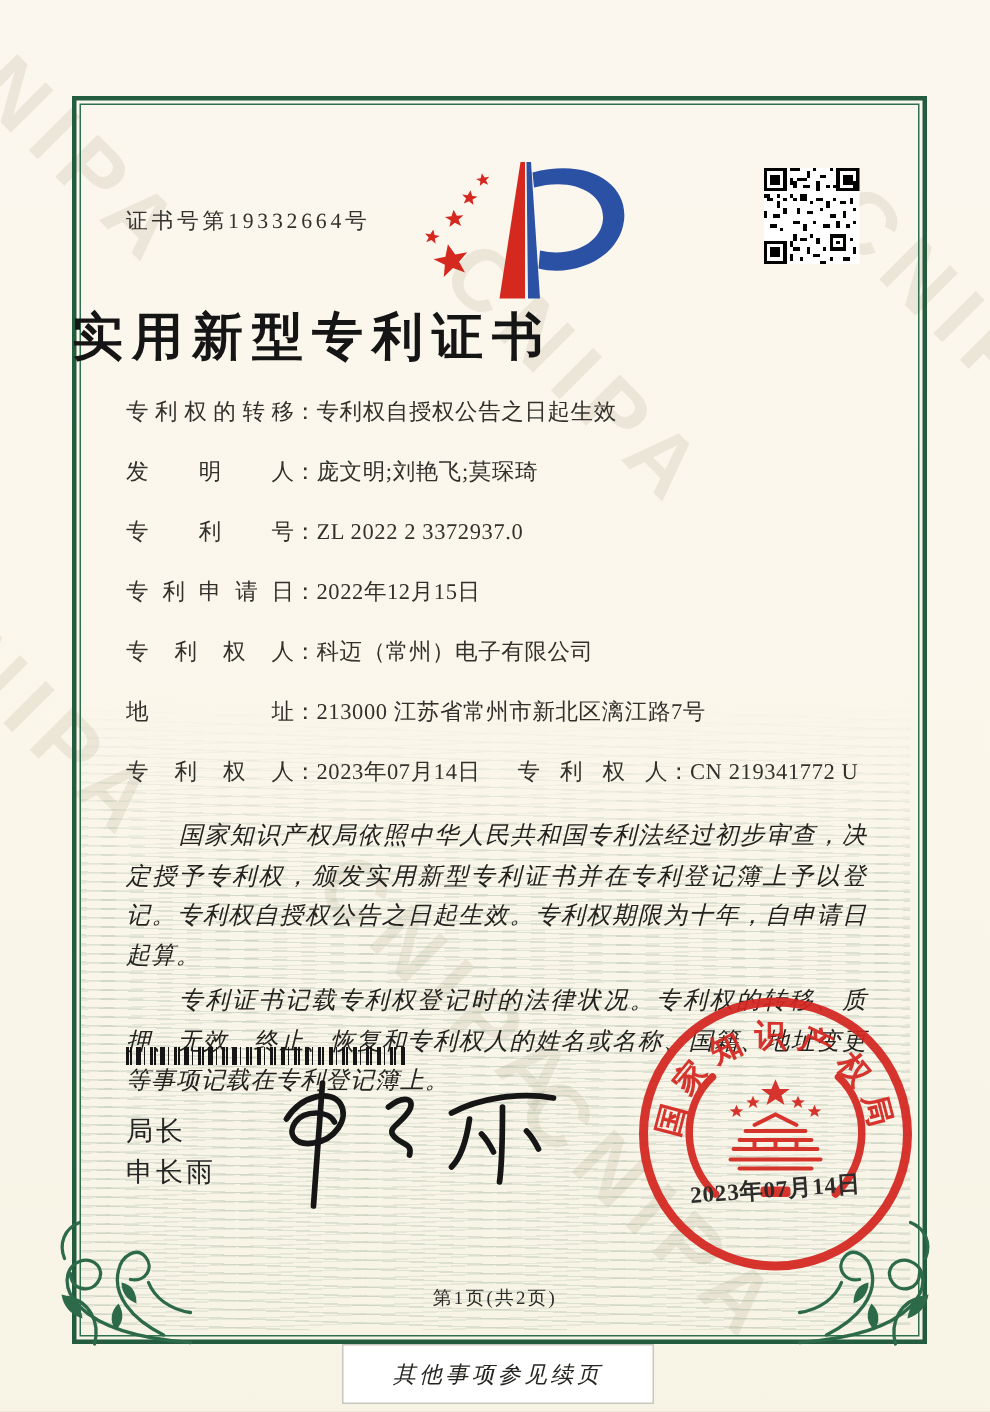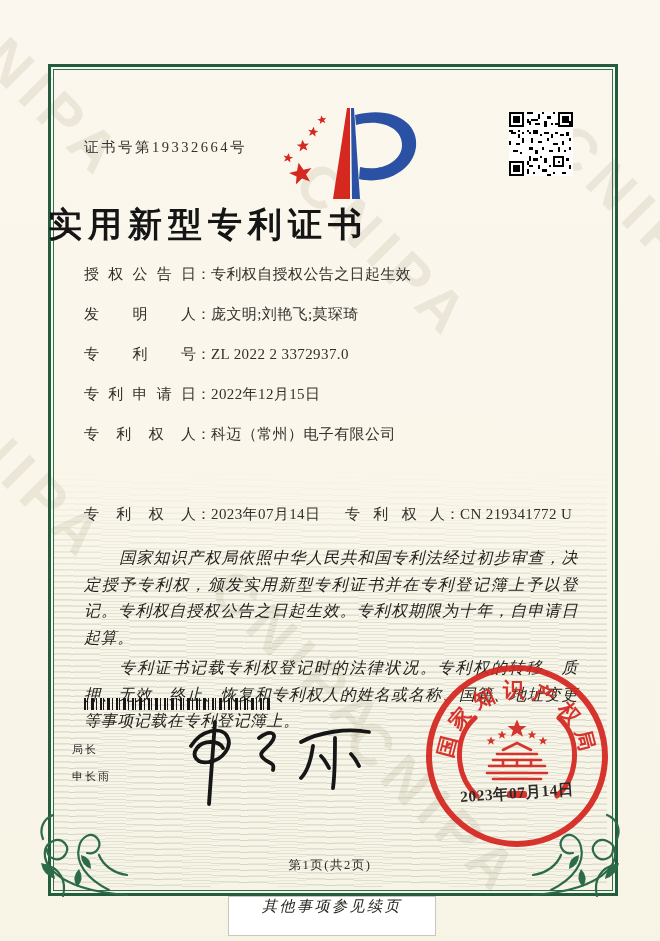--- a/index.html
+++ b/index.html
@@ -51,35 +51,35 @@
     font-size:16px;line-height:26.5px;text-align:justify;color:#23221e;font-style:italic;
   }
   .paras p{margin:0 0 4px;text-indent:2.2em;letter-spacing:.6px;}
   
   .barcode{
     position:absolute;left:84px;top:698px;width:186px;height:12px;
     background:repeating-linear-gradient(90deg,
       #161616 0 2px,transparent 2px 3px,#161616 3px 4px,transparent 4px 7px,
       #161616 7px 10px,transparent 10px 12px,#161616 12px 13px,transparent 13px 16px);
   }
-  .official{position:absolute;left:72px;font-family:Liberation Sans, sans-serif;
-    font-size:11px;color:#242424;letter-spacing:2px;}
+  .official{position:absolute;left:84px;font-family:Liberation Sans, sans-serif;
+    font-size:18px;color:#242424;letter-spacing:2px;}
   .sig{position:absolute;left:163px;top:716px;width:228px;height:96px;}
   
   .seal{position:absolute;left:423px;top:662px;width:188px;height:188px;opacity:.93;}
   .seal-date{
     position:absolute;left:0;top:121px;width:188px;text-align:center;
     font-size:15.5px;font-weight:600;letter-spacing:.5px;color:#1e1d1c;transform:rotate(-4deg);
   }
   
   .pagenum{position:absolute;left:48px;top:857px;width:564px;text-align:center;
     font-size:12.5px;letter-spacing:1.5px;color:#2b2a26;}
   .cont-note{
     position:absolute;left:228px;top:896px;width:206px;height:38px;background:#ffffff;
-    border:1px solid #c9c6bd;display:flex;justify-content:center;
+    border:1px solid #c9c6bd;display:flex;align-items:center;justify-content:center;
     font-size:15px;font-style:italic;letter-spacing:2.5px;color:#26251f;
   }
 </style>
 </head>
 <body>
 
 <div class="page">
 
   <span class="wm" style="left:-18px;top:-12px">CNIPA</span>
   <span class="wm" style="left:330px;top:148px">CNIPA</span>
@@ -158,33 +158,36 @@
                M9,24h2v1h-2z M13,24h1v2h-1z M15,26h2v1h-2z M18,24h1v1h-1z M11,27h1v1h-1z M17,28h2v1h-2z M20,27h1v1h-1z
                M26,21h1v1h-1z M27,24h1v2h-1z M24,27h2v1h-2z
                M8,0h1v1h-1z M8,3h1v2h-1z M0,8h2v1h-2z M4,8h1v1h-1z M8,8h1v1h-1z M20,0h1v1h-1z M8,22h1v2h-1z M8,26h1v2h-1z
                M21,5h1v1h-1z M24,6h2v1h-2z M27,4h1v2h-1z"></path>
     </g>
   </svg>
 
   <div class="title">实用新型专利证书</div>
 
   <div class="field-row" style="top:265px">
-    <span class="f-label">授权公告日</span><span class="f-colon">：</span><span class="f-value">专利权自授权公告之日起生效</span>
+    <span class="f-label">专利权的转移</span><span class="f-colon">：</span><span class="f-value">专利权自授权公告之日起生效</span>
   </div>
   <div class="field-row" style="top:305px">
     <span class="f-label">发明人</span><span class="f-colon">：</span><span class="f-value">庞文明;刘艳飞;莫琛琦</span>
   </div>
   <div class="field-row" style="top:345px">
     <span class="f-label">专利号</span><span class="f-colon">：</span><span class="f-value">ZL 2022 2 3372937.0</span>
   </div>
   <div class="field-row" style="top:385px">
     <span class="f-label">专利申请日</span><span class="f-colon">：</span><span class="f-value">2022年12月15日</span>
   </div>
   <div class="field-row" style="top:425px">
     <span class="f-label">专利权人</span><span class="f-colon">：</span><span class="f-value">科迈（常州）电子有限公司</span>
+  </div>
+  <div class="field-row" style="top:465px">
+    <span class="f-label">地址</span><span class="f-colon">：</span><span class="f-value">213000 江苏省常州市新北区漓江路7号</span>
   </div>
   <div class="field-row" style="top:505px">
     <span class="f-label">专利权人</span><span class="f-colon">：</span><span class="f-value fixed">2023年07月14日</span>
     <span class="grant2">
       <span class="g-label">专利权人</span><span class="f-colon">：</span><span class="f-value">CN 219341772 U</span>
     </span>
   </div>
 
   <div class="paras">
     <p>国家知识产权局依照中华人民共和国专利法经过初步审查，决定授予专利权，颁发实用新型专利证书并在专利登记簿上予以登记。专利权自授权公告之日起生效。专利权期限为十年，自申请日起算。</p>

